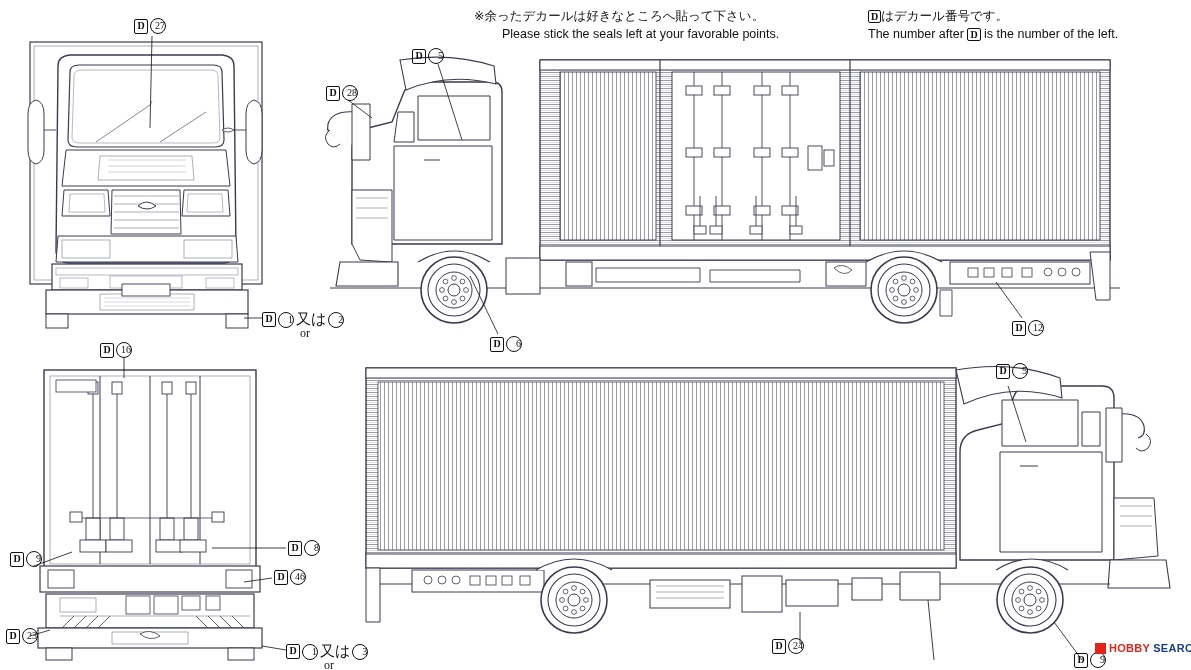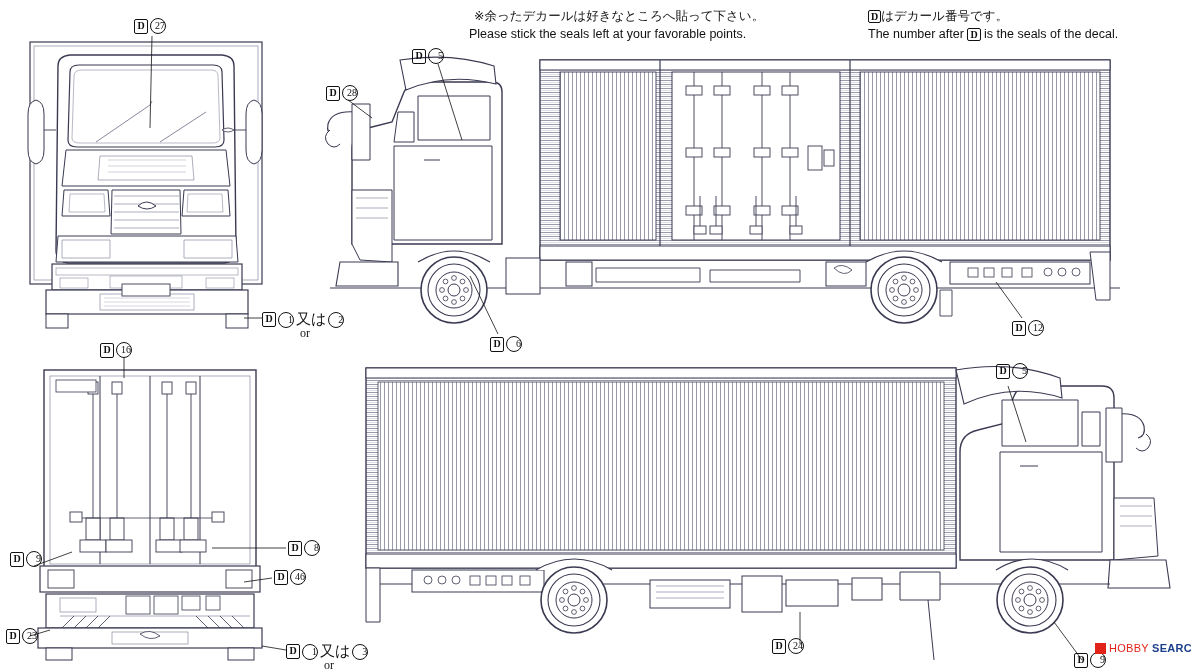--- a/index.html
+++ b/index.html
@@ -23,38 +23,38 @@
   .callout .dbx{display:inline-block;border:1px solid #111;border-radius:2px;
                 width:12px;height:13px;line-height:12px;text-align:center;
                 font-size:10px;font-weight:bold;font-family:"Liberation Serif", serif;}
   .callout .alt{font-size:15px;font-family:"DejaVu Sans", sans-serif;}
   .altor{position:absolute;font-size:12px;font-family:"Liberation Serif", serif;}
 
   svg.art{position:absolute;left:0;top:0;width:1191px;height:670px;pointer-events:none;}
 
   .logo{position:absolute;display:flex;align-items:center;gap:3px;}
   .logo .sq{width:11px;height:11px;background:#e2231a;}
-  .logo .t1{font-size:11px;font-weight:normal;color:#e2231a;letter-spacing:.3px;}
+  .logo .t1{font-size:11px;font-weight:bold;color:#e2231a;letter-spacing:.3px;}
   .logo .t2{font-size:11px;font-weight:bold;color:#1b3f8b;letter-spacing:.3px;}
 </style>
 </head>
 <body>
 
 <div id="sheet">
 
   <div class="note note-jp" style="left:474px;top:8px;">※余ったデカールは好きなところへ貼って下さい。</div>
-  <div class="note" style="left:469px;top:26px;">Please stick the seals left at your favorable points.</div>
+  <div class="note" style="left:502px;top:26px;">Please stick the seals left at your favorable points.</div>
 
   <div class="note note-jp" style="left:868px;top:8px;">
     <span class="dbadge">D</span><span>はデカール番号です。</span>
   </div>
   <div class="note" style="left:868px;top:26px;">
     <span>The number after</span>
     <span class="dbadge">D</span>
-    <span>is the seals of the decal.</span>
+    <span>is the number of the left.</span>
   </div>
 
   <svg class="art" viewBox="0 0 1191 670">
     <defs>
       <pattern id="corr" width="6" height="4" patternUnits="userSpaceOnUse">
         <rect width="6" height="4" fill="#ffffff"></rect>
         <path d="M0 0.5 H6" stroke="#6f6f86" stroke-width="0.7"></path>
         <path d="M0 2.5 H6" stroke="#c9c9d6" stroke-width="0.6"></path>
       </pattern>
       <pattern id="corrV" width="4" height="6" patternUnits="userSpaceOnUse">

